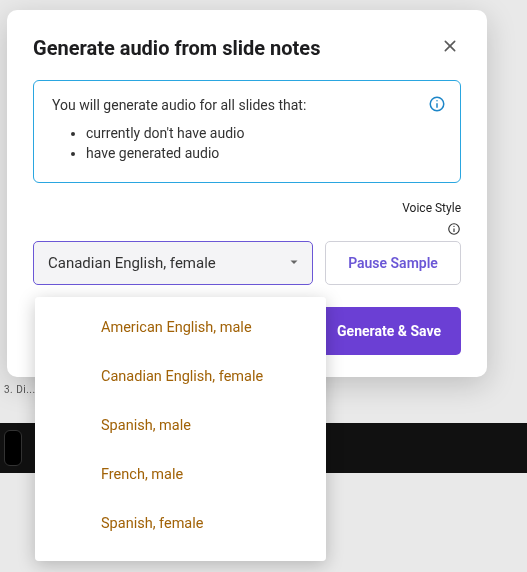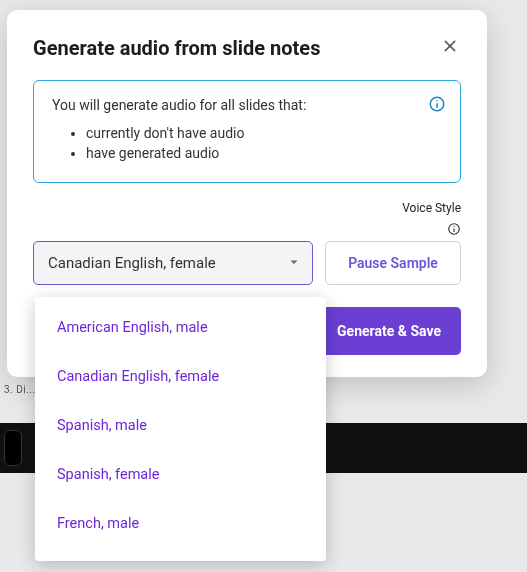--- a/index.html
+++ b/index.html
@@ -105,22 +105,23 @@
     box-shadow: 0 4px 18px rgba(0,0,0,.22);
     overflow-y: auto;
     padding: 6px 0 14px 0;
     z-index: 50;
   }
   .dropdown::-webkit-scrollbar { width: 8px; }
   .dropdown::-webkit-scrollbar-thumb { background: #c9c9cf; border-radius: 4px; }
   .dropdown-option {
     padding: 16px 22px;
     font-size: 14.5px;
-    color: #6d28d9;
+    color: #a16207;
     cursor: pointer;
+    margin-left: 44px;
   }
 </style>
 </head>
 <body>
 
 <div class="bg-text">3. Di...</div>
 <div class="bg-strip"></div>
 <div class="bg-knob"></div>
 
 <div class="modal">
@@ -183,15 +184,15 @@
     <div class="btn-primary">
       <span>Generate &amp; Save</span>
     </div>
   </div>
 </div>
 
 <div class="dropdown">
   <div class="dropdown-option">American English, male</div>
   <div class="dropdown-option">Canadian English, female</div>
   <div class="dropdown-option">Spanish, male</div>
+  <div class="dropdown-option">French, male</div>
   <div class="dropdown-option">Spanish, female</div>
-  <div class="dropdown-option">French, male</div>
 </div>
 
 </body></html>

